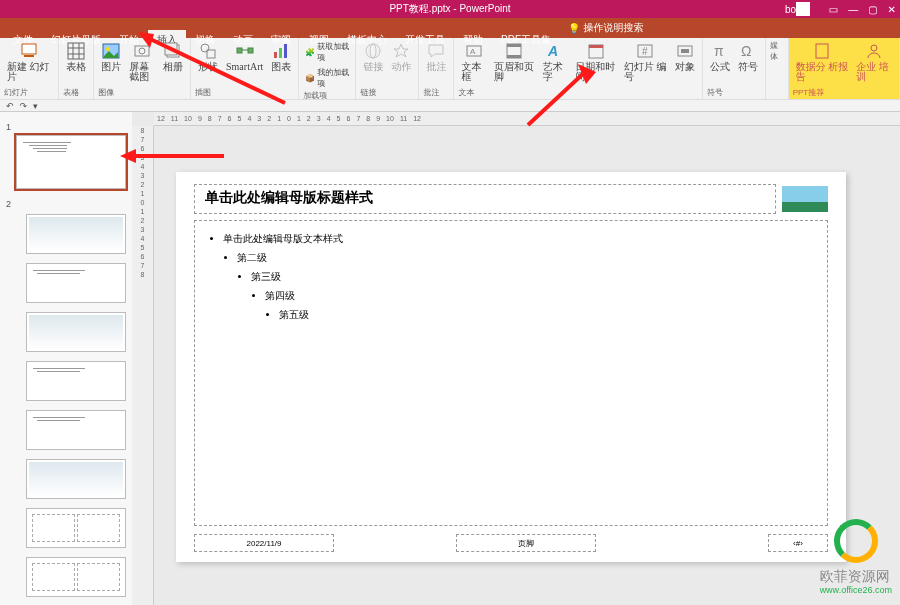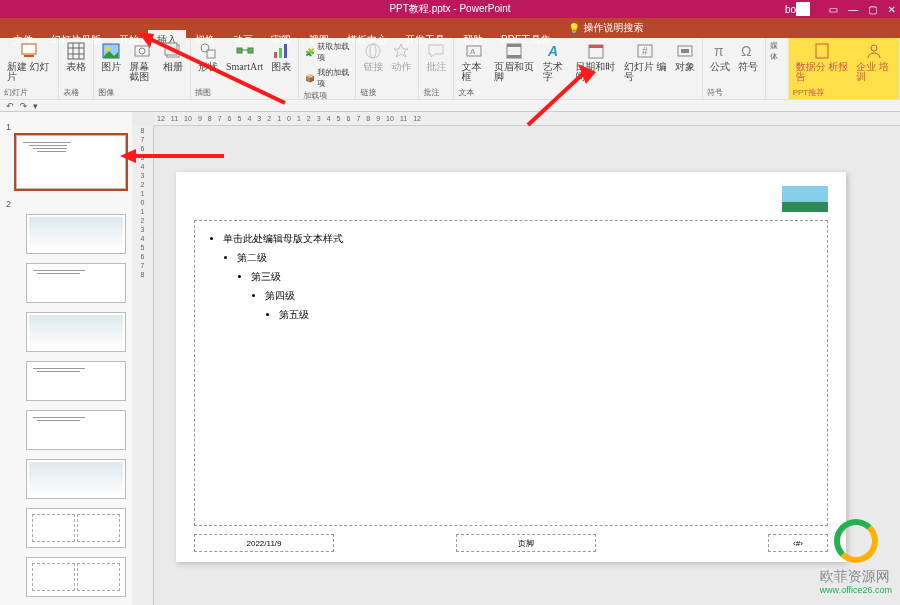--- a/index.html
+++ b/index.html
@@ -486,20 +486,21 @@
         <span class="ruler-tick">2</span>
         <span class="ruler-tick">3</span>
         <span class="ruler-tick">4</span>
         <span class="ruler-tick">5</span>
         <span class="ruler-tick">6</span>
         <span class="ruler-tick">7</span>
         <span class="ruler-tick">8</span>
     </div>
 
     <div class="slide">
+      <div class="ph-title">单击此处编辑母版标题样式</div>
       <div class="ph-img"></div>
       <div class="ph-body">
         <ul>
           <li>单击此处编辑母版文本样式</li>
           <ul>
               <li>第二级</li>
             <ul>
                 <li>第三级</li>
               <ul>
                   <li>第四级</li>

